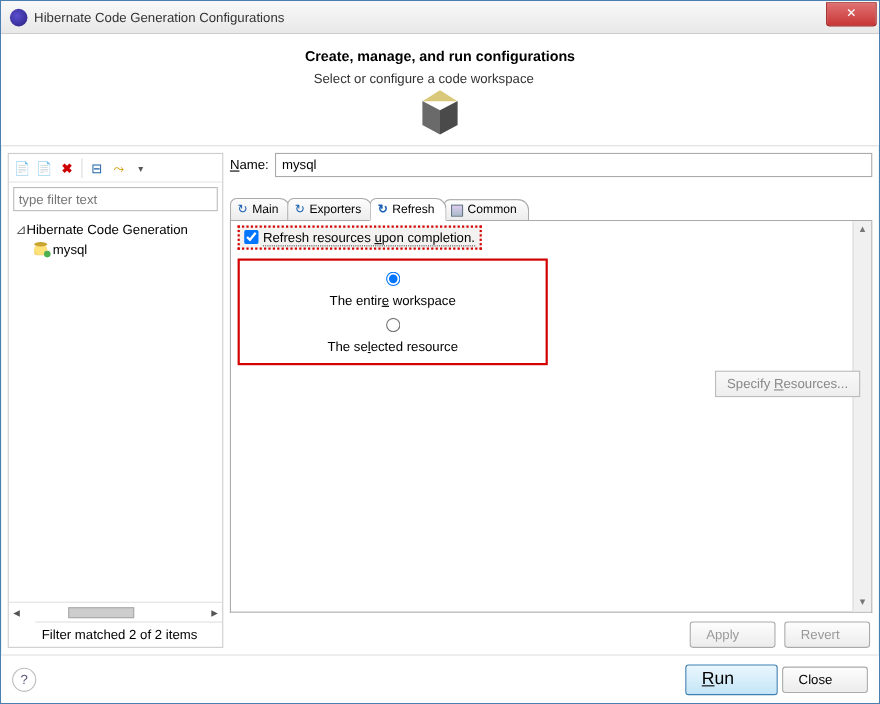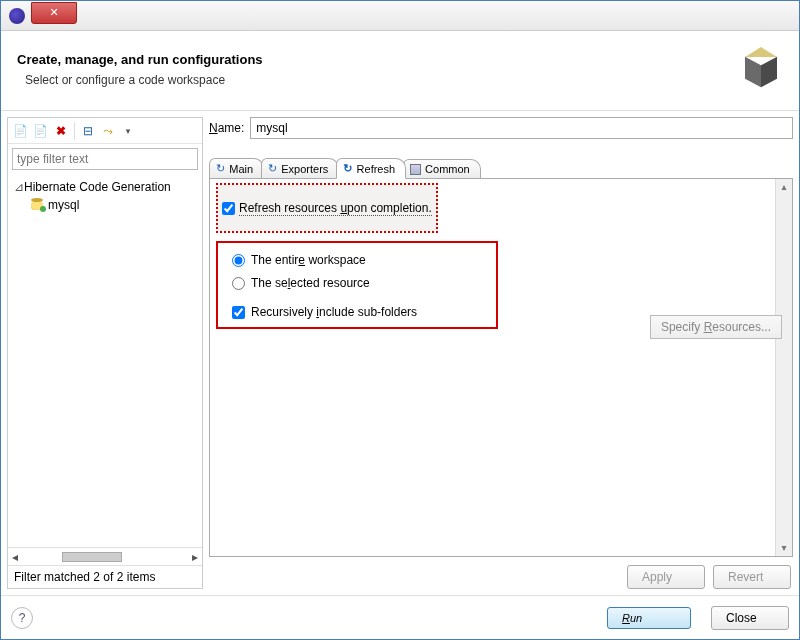--- a/index.html
+++ b/index.html
@@ -42,25 +42,26 @@
   color: #fff;
   text-align: center;
   line-height: 18px;
   font-size: 11px;
   margin-right: 2px;
   margin-top: -6px;
   cursor: pointer;
 }
 
 .header {
-  padding: 12px 16px 23px 16px;
-  display: flex;
-  align-items: flex-end;
+  padding: 12px 16px 10px 16px;
+  display: flex;
+  align-items: center;
   border-bottom: 1px solid #ddd;
   background: #fff;
+  flex-direction: column;
 }
 .header-text { flex: 1; }
 .header-title { font-size: 13px; font-weight: bold; margin-bottom: 6px; }
 .header-sub { font-size: 12px; color: #333; margin-left: 8px; }
 .header-icon {
   width: 44px; height: 44px;
   position: relative;
 }
 .cube {
   position: absolute;
@@ -142,20 +143,21 @@
   height: 18px;
   border-top: 1px solid #e0e0e0;
   display: flex;
   align-items: center;
 }
 .left-scroll .thumb { width: 60px; height: 10px; background:#cdcdcd; border:1px solid #aaa; margin-left: 40px; }
 .left-scroll .arrow { width:14px; text-align:center; color:#555; }
 .left-status {
   padding: 4px 6px;
   border-top: 1px solid #e0e0e0;
+  margin-left: 24px;
 }
 
 .right-panel {
   flex: 1;
   display: flex;
   flex-direction: column;
   margin-left: 6px;
   min-width: 0;
 }
 .name-row {
@@ -207,41 +209,42 @@
   flex: 1;
   border: 1px solid #aaa;
   border-top: none;
   background: #fff;
   padding: 4px 6px 6px 6px;
   position: relative;
   display: flex;
   flex-direction: column;
 }
 .highlight-row {
-  padding: 16px 4px;
+  padding: 2px 4px;
   border: 2px dotted #d40000;
   display: inline-flex;
-  align-items: center;
+  align-items: flex-start;
   gap: 4px;
   background: #f3f2f1;
   width: fit-content;
 }
 .highlight-box {
   border: 2px solid #d40000;
   padding: 10px 14px 8px 14px;
   margin-top: 8px;
   width: 282px;
   display: flex;
   flex-direction: column;
   gap: 9px;
 }
 .opt-row {
   display: flex;
   align-items: center;
   gap: 6px;
+  flex-direction: column;
 }
 .spec-btn {
   position: absolute;
   right: 10px;
   top: 136px;
   padding: 4px 10px;
   border: 1px solid #bbb;
   background: linear-gradient(#f8f8f8,#eee);
   color: #888;
   font-size: 12px;
@@ -291,34 +294,34 @@
   color: #557;
   cursor: pointer;
 }
 .footer .spacer { flex: 1; }
 .run-btn {
   min-width: 84px;
   padding: 4px 14px;
   border: 1px solid #3c7fb1;
   background: linear-gradient(#eaf6fd,#c4e5f6);
   border-radius: 3px;
-  font-size: 11px;
-  cursor: pointer;
-  margin-right: 20px;
-  font-style: italic;
+  font-size: 16px;
+  cursor: pointer;
+  margin-right: 4px;
 }
 input[type=checkbox], input[type=radio] { margin:0; }
 </style>
 </head>
 <body>
 
 <div class="window">
 
   <div class="titlebar">
     <div class="eclipse-icon"></div>
+    <div class="title">Hibernate Code Generation Configurations</div>
     <div class="close-btn">✕</div>
   </div>
 
   <div class="header">
     <div class="header-text">
       <div class="header-title">Create, manage, and run configurations</div>
       <div class="header-sub">Select or configure a code workspace</div>
     </div>
     <div class="header-icon">
       <div class="cube">
@@ -402,24 +405,20 @@
 
         <div class="highlight-box">
           <div class="opt-row">
             <input type="radio" name="scope" checked="" style="">
             <span>The entir<u>e</u> workspace</span>
           </div>
           <div class="opt-row">
             <input type="radio" name="scope" style="">
             <span>The se<u>l</u>ected resource</span>
           </div>
-          <div class="opt-row" style="margin-top:6px;">
-            <input type="checkbox" checked="" style="">
-            <span>Recursively <u>i</u>nclude sub-folders</span>
-          </div>
         </div>
 
         <button class="spec-btn" disabled=""><span>Specify <u>R</u>esources...</span></button>
       </div>
 
       <div class="btn-row">
         <div class="btn disabled">Apply</div>
         <div class="btn disabled">Revert</div>
       </div>
     </div>

